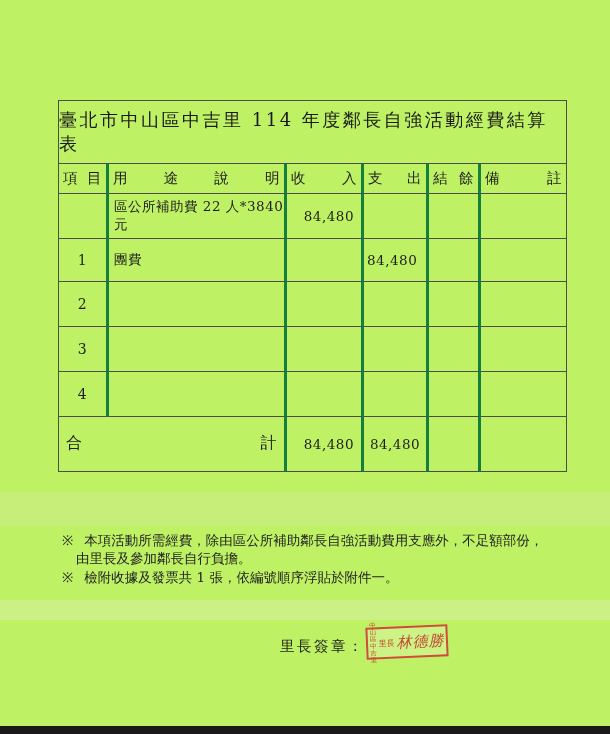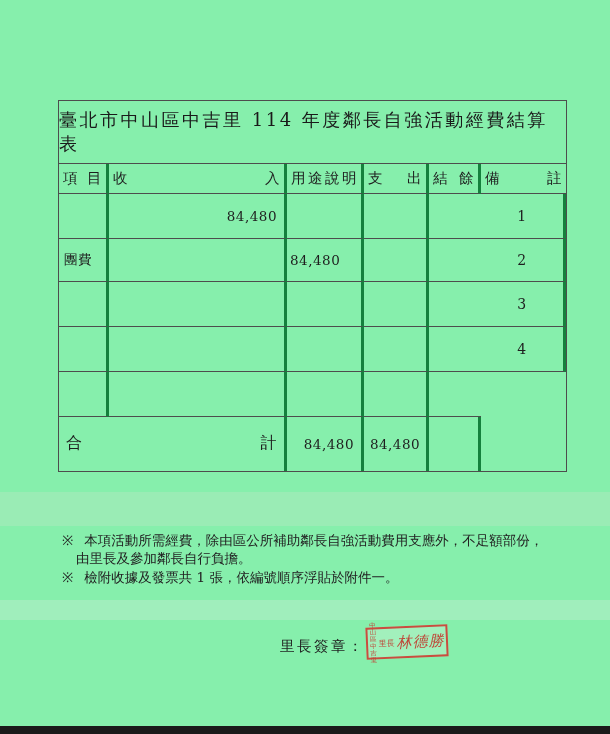--- a/index.html
+++ b/index.html
@@ -4,21 +4,21 @@
 <style>
   html,body{margin:0;padding:0;}
   body{
     width:610px;height:734px;
     background:#ffffff;
     font-family:"DejaVu Serif","Liberation Serif",serif;
     color:#1e1e1e;
     position:relative;
     overflow:hidden;
   }
-  .page{position:absolute;inset:0;background:#86efac;}
+  .page{position:absolute;inset:0;background:#bef264;}
   
   .streak1{position:absolute;left:0;top:492px;width:610px;height:34px;background:rgba(247,219,219,0.18);}
   .streak2{position:absolute;left:0;top:600px;width:610px;height:20px;background:rgba(240,235,235,0.25);}
 
   
   .tbl{
     position:absolute;left:58px;top:100px;
     display:grid;
     grid-template-columns:50px 178px 77px 65px 52px 85px;
     grid-template-rows:63px 30px 45px 43px 45px 45px 45px 54px;
@@ -105,27 +105,28 @@
 
 <div class="page">
   <div class="streak1"></div>
   <div class="streak2"></div>
 
   <div class="tbl">
 
     <div class="c title nr">臺北市中山區中吉里 114 年度鄰長自強活動經費結算表</div>
 
     <div class="c h">項目</div>
+    <div class="c h">用途說明</div>
     <div class="c h">收入</div>
-    <div class="c h">用途說明</div>
     <div class="c h">支出</div>
     <div class="c h">結餘</div>
     <div class="c h nr">備註</div>
 
     <div class="c item"></div>
+    <div class="c desc">區公所補助費 22 人*3840 元</div>
     <div class="c right">84,480</div>
     <div class="c"></div>
     <div class="c"></div>
     <div class="c nr"></div>
 
     <div class="c item">1</div>
     <div class="c desc">團費</div>
     <div class="c right"></div>
     <div class="c left">84,480</div>
     <div class="c"></div>

